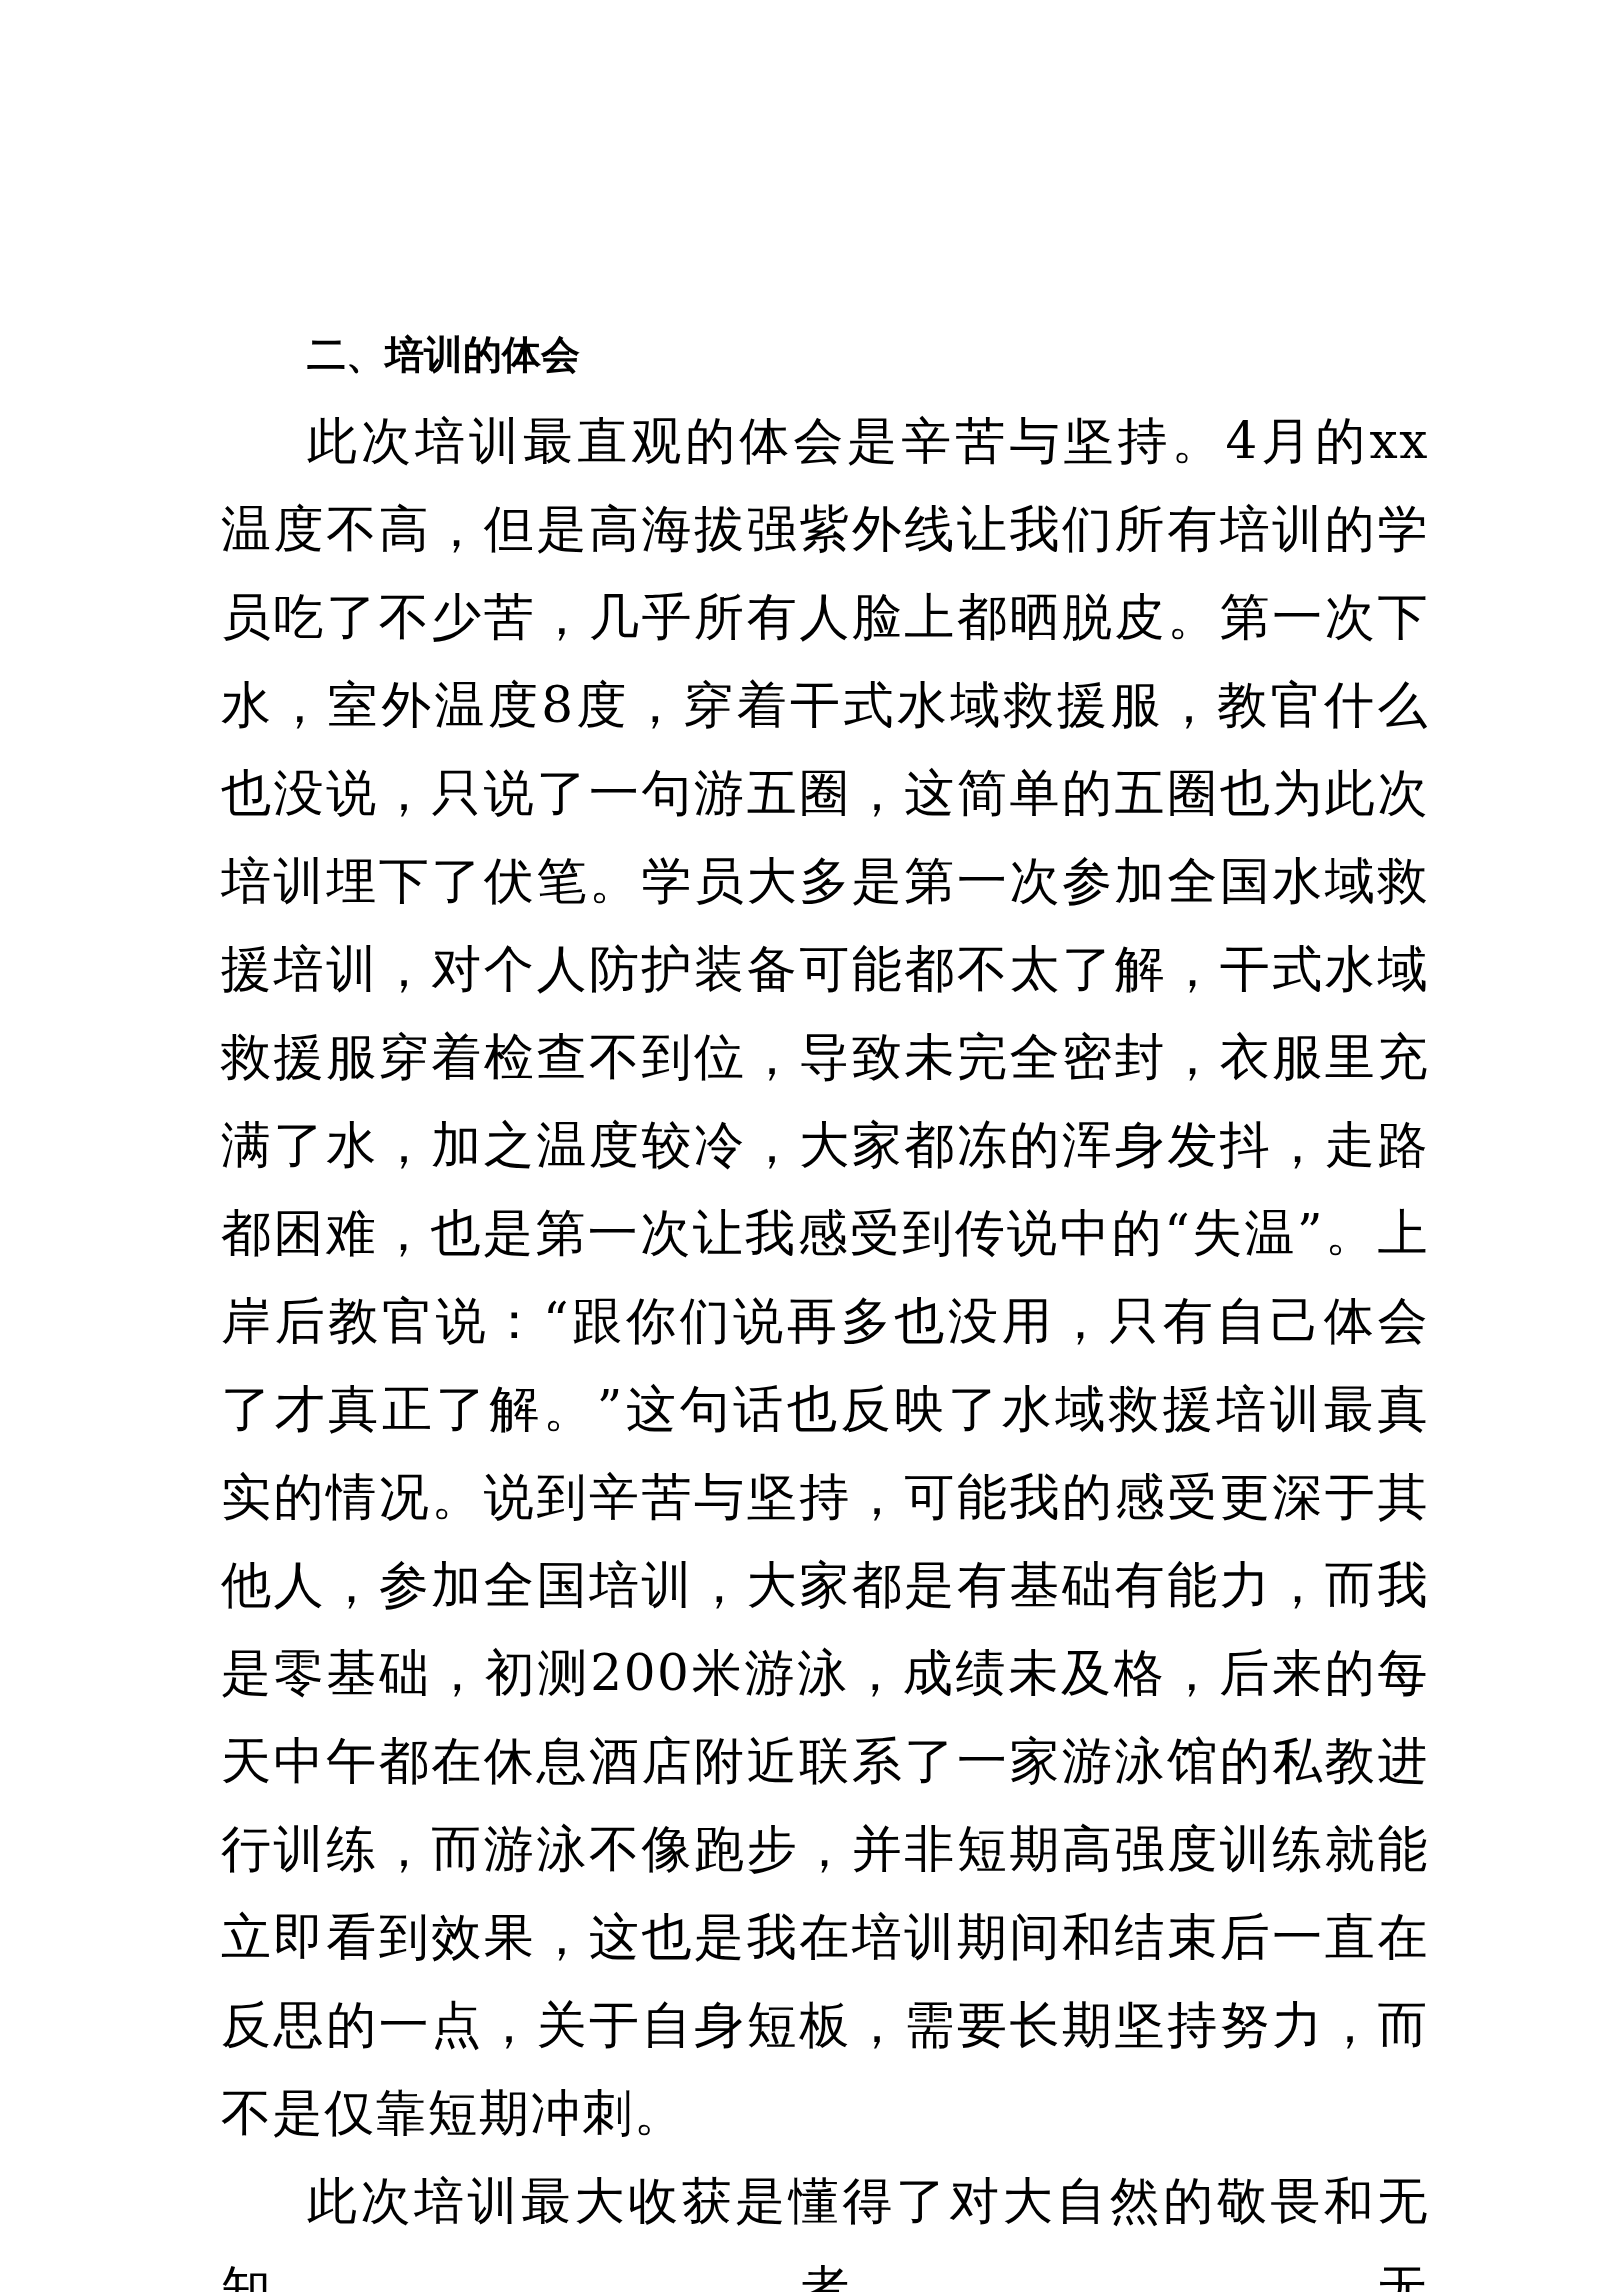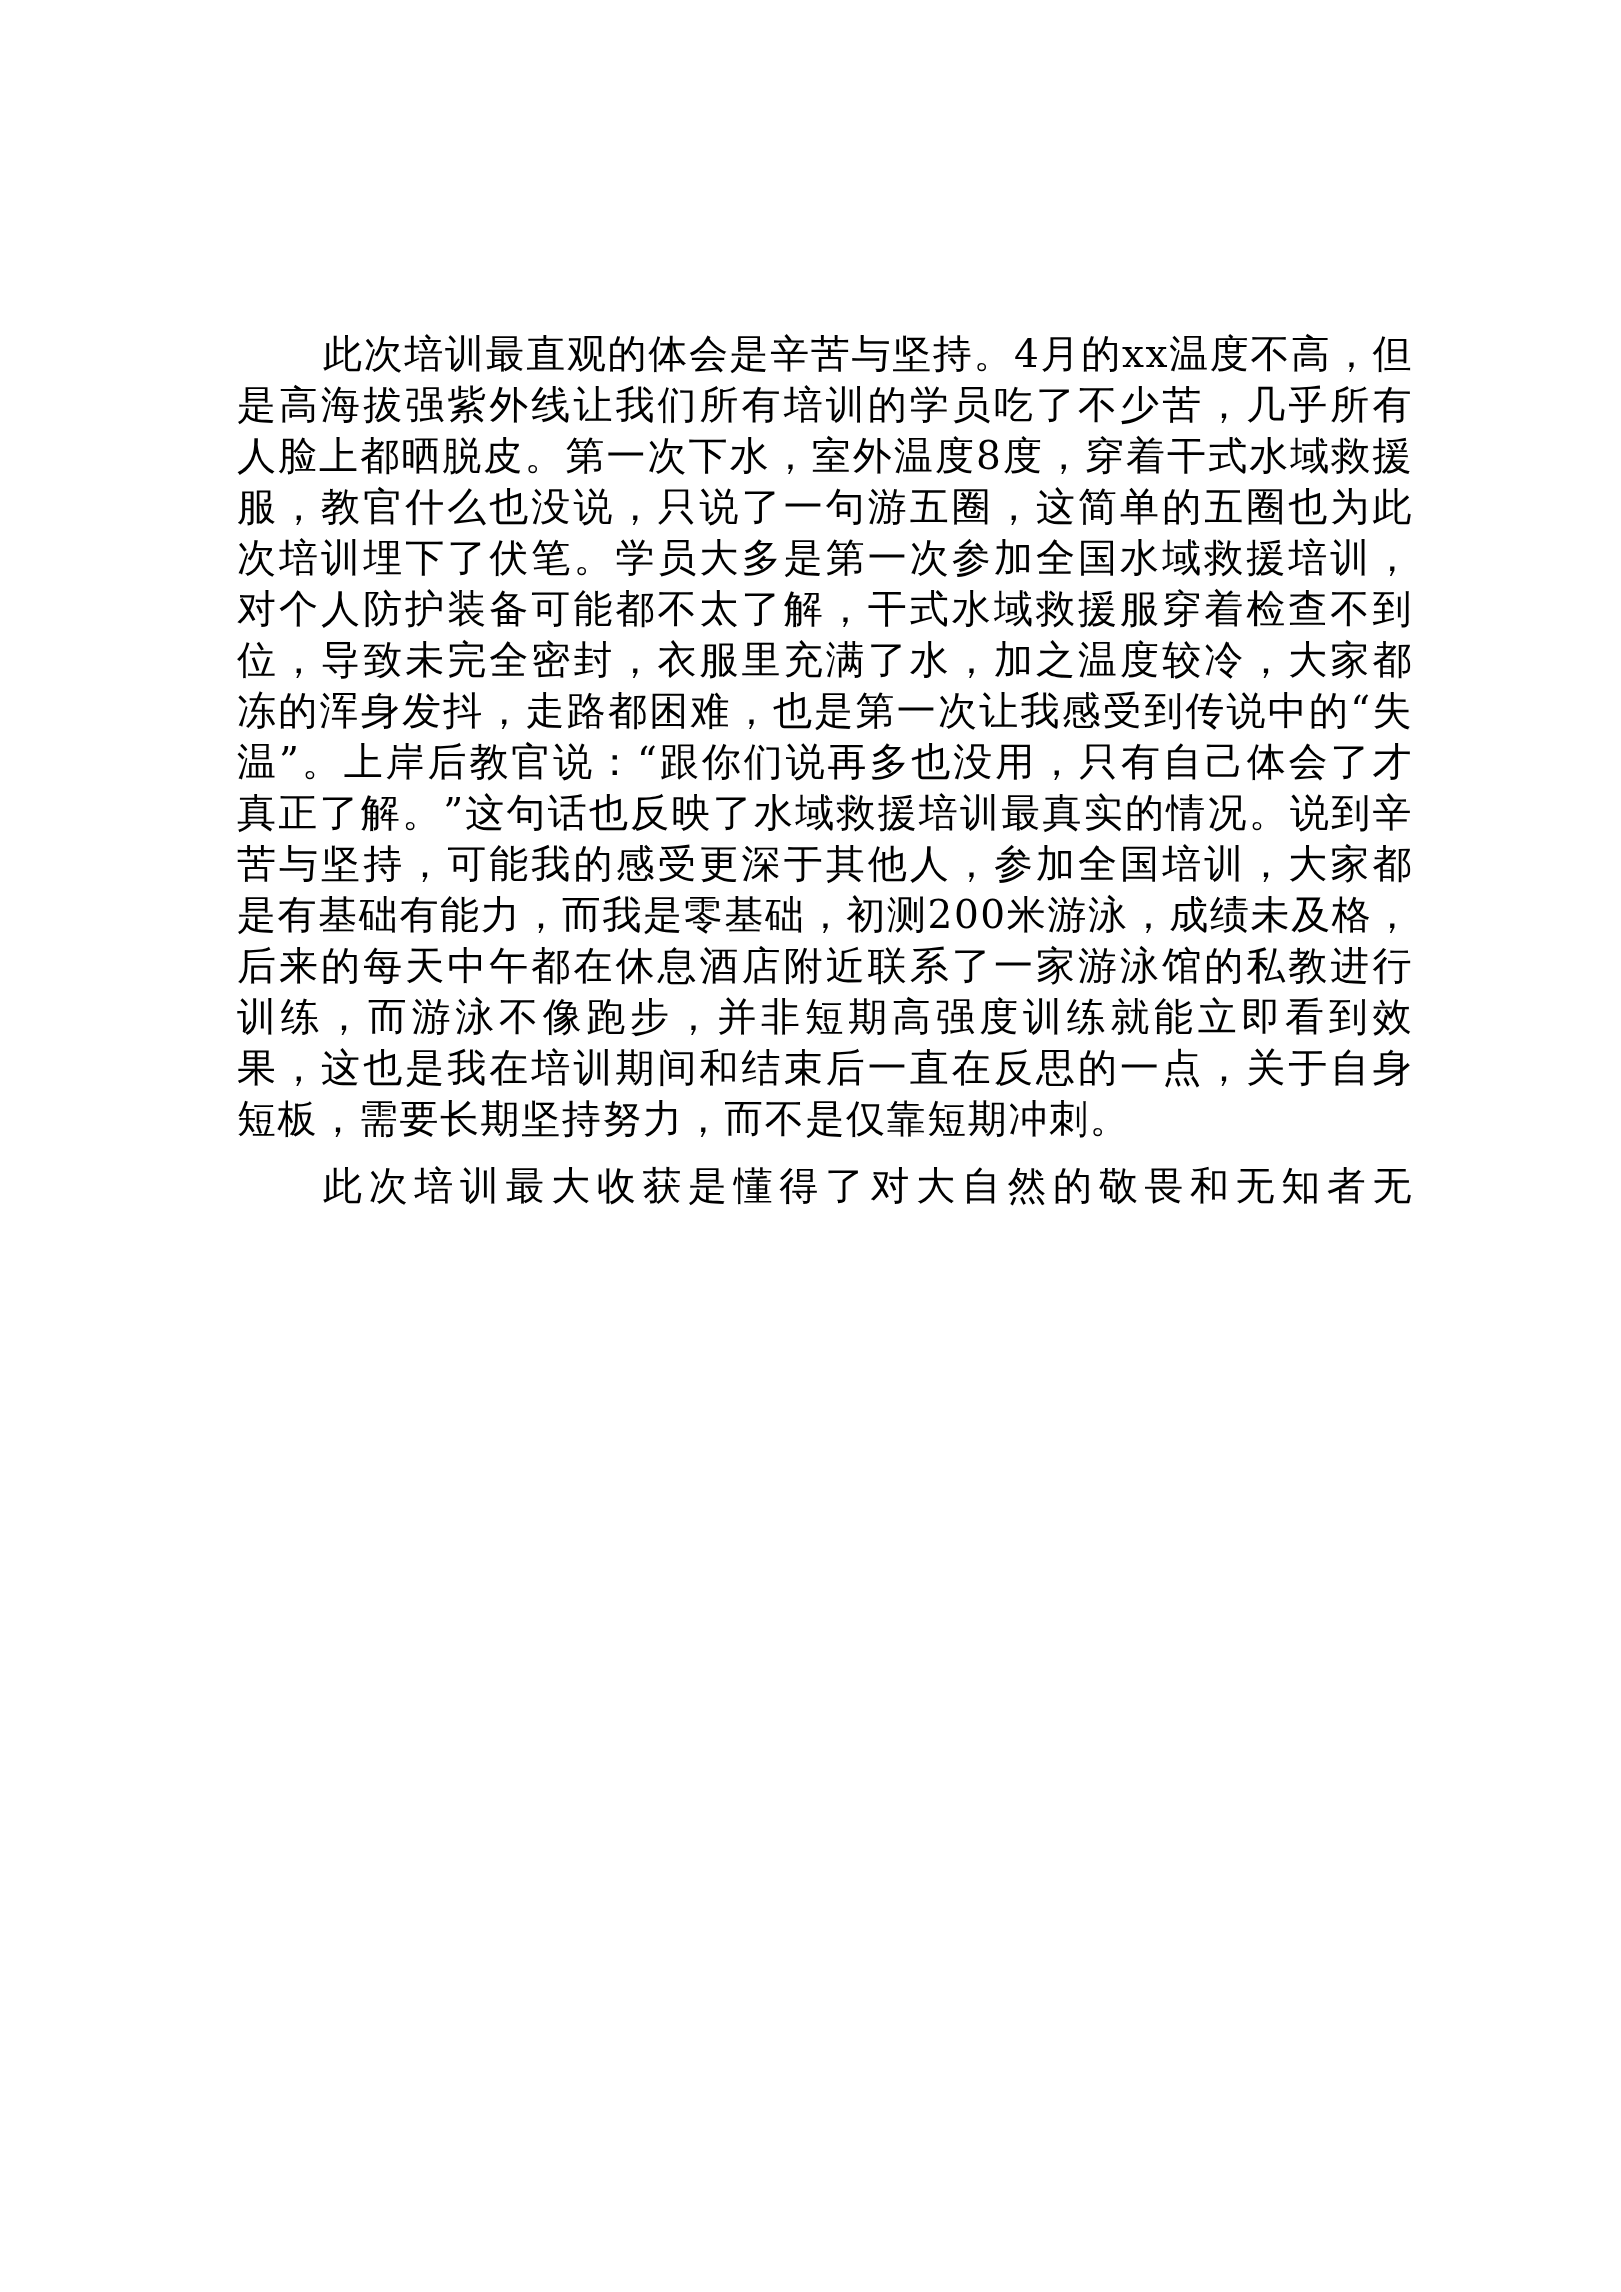--- a/index.html
+++ b/index.html
@@ -1,24 +1,25 @@
 <!DOCTYPE html>
 <html><head>
 <meta charset="utf-8">
 <style>
   html, body { margin: 0; padding: 0; background: #ffffff; }
   body { width: 1621px; height: 2293px; position: relative; overflow: hidden;
          font-family: "DejaVu Serif", "Liberation Serif", serif; color: #000; }
   .page { position: absolute; left: 221px; top: 312px; width: 1208px; }
   .heading { font-family: "DejaVu Sans", "Liberation Sans", sans-serif; font-weight: bold;
              font-size: 39px; line-height: 85px; height: 85px; padding-left: 86px; letter-spacing: 0px; }
-  .para { font-size: 39px; line-height: 51px; text-align: justify; text-align-last: left;
-          text-indent: 86px; letter-spacing: 1.6px; margin: 16px; }
+  .para { font-size: 50px; line-height: 88px; text-align: justify; text-align-last: left;
+          text-indent: 86px; letter-spacing: 1.6px; margin: 0; }
   .para.last-cut { text-align-last: justify; }
 </style>
 </head>
 <body>
 
 <div class="page">
+  <div class="heading">二、培训的体会</div>
   <p class="para">此次培训最直观的体会是辛苦与坚持。4月的xx温度不高，但是高海拔强紫外线让我们所有培训的学员吃了不少苦，几乎所有人脸上都晒脱皮。第一次下水，室外温度8度，穿着干式水域救援服，教官什么也没说，只说了一句游五圈，这简单的五圈也为此次培训埋下了伏笔。学员大多是第一次参加全国水域救援培训，对个人防护装备可能都不太了解，干式水域救援服穿着检查不到位，导致未完全密封，衣服里充满了水，加之温度较冷，大家都冻的浑身发抖，走路都困难，也是第一次让我感受到传说中的“失温”。上岸后教官说：“跟你们说再多也没用，只有自己体会了才真正了解。”这句话也反映了水域救援培训最真实的情况。说到辛苦与坚持，可能我的感受更深于其他人，参加全国培训，大家都是有基础有能力，而我是零基础，初测200米游泳，成绩未及格，后来的每天中午都在休息酒店附近联系了一家游泳馆的私教进行训练，而游泳不像跑步，并非短期高强度训练就能立即看到效果，这也是我在培训期间和结束后一直在反思的一点，关于自身短板，需要长期坚持努力，而不是仅靠短期冲刺。</p>
   <p class="para last-cut">此次培训最大收获是懂得了对大自然的敬畏和无知者无</p>
 </div>
 
 
 </body></html>

